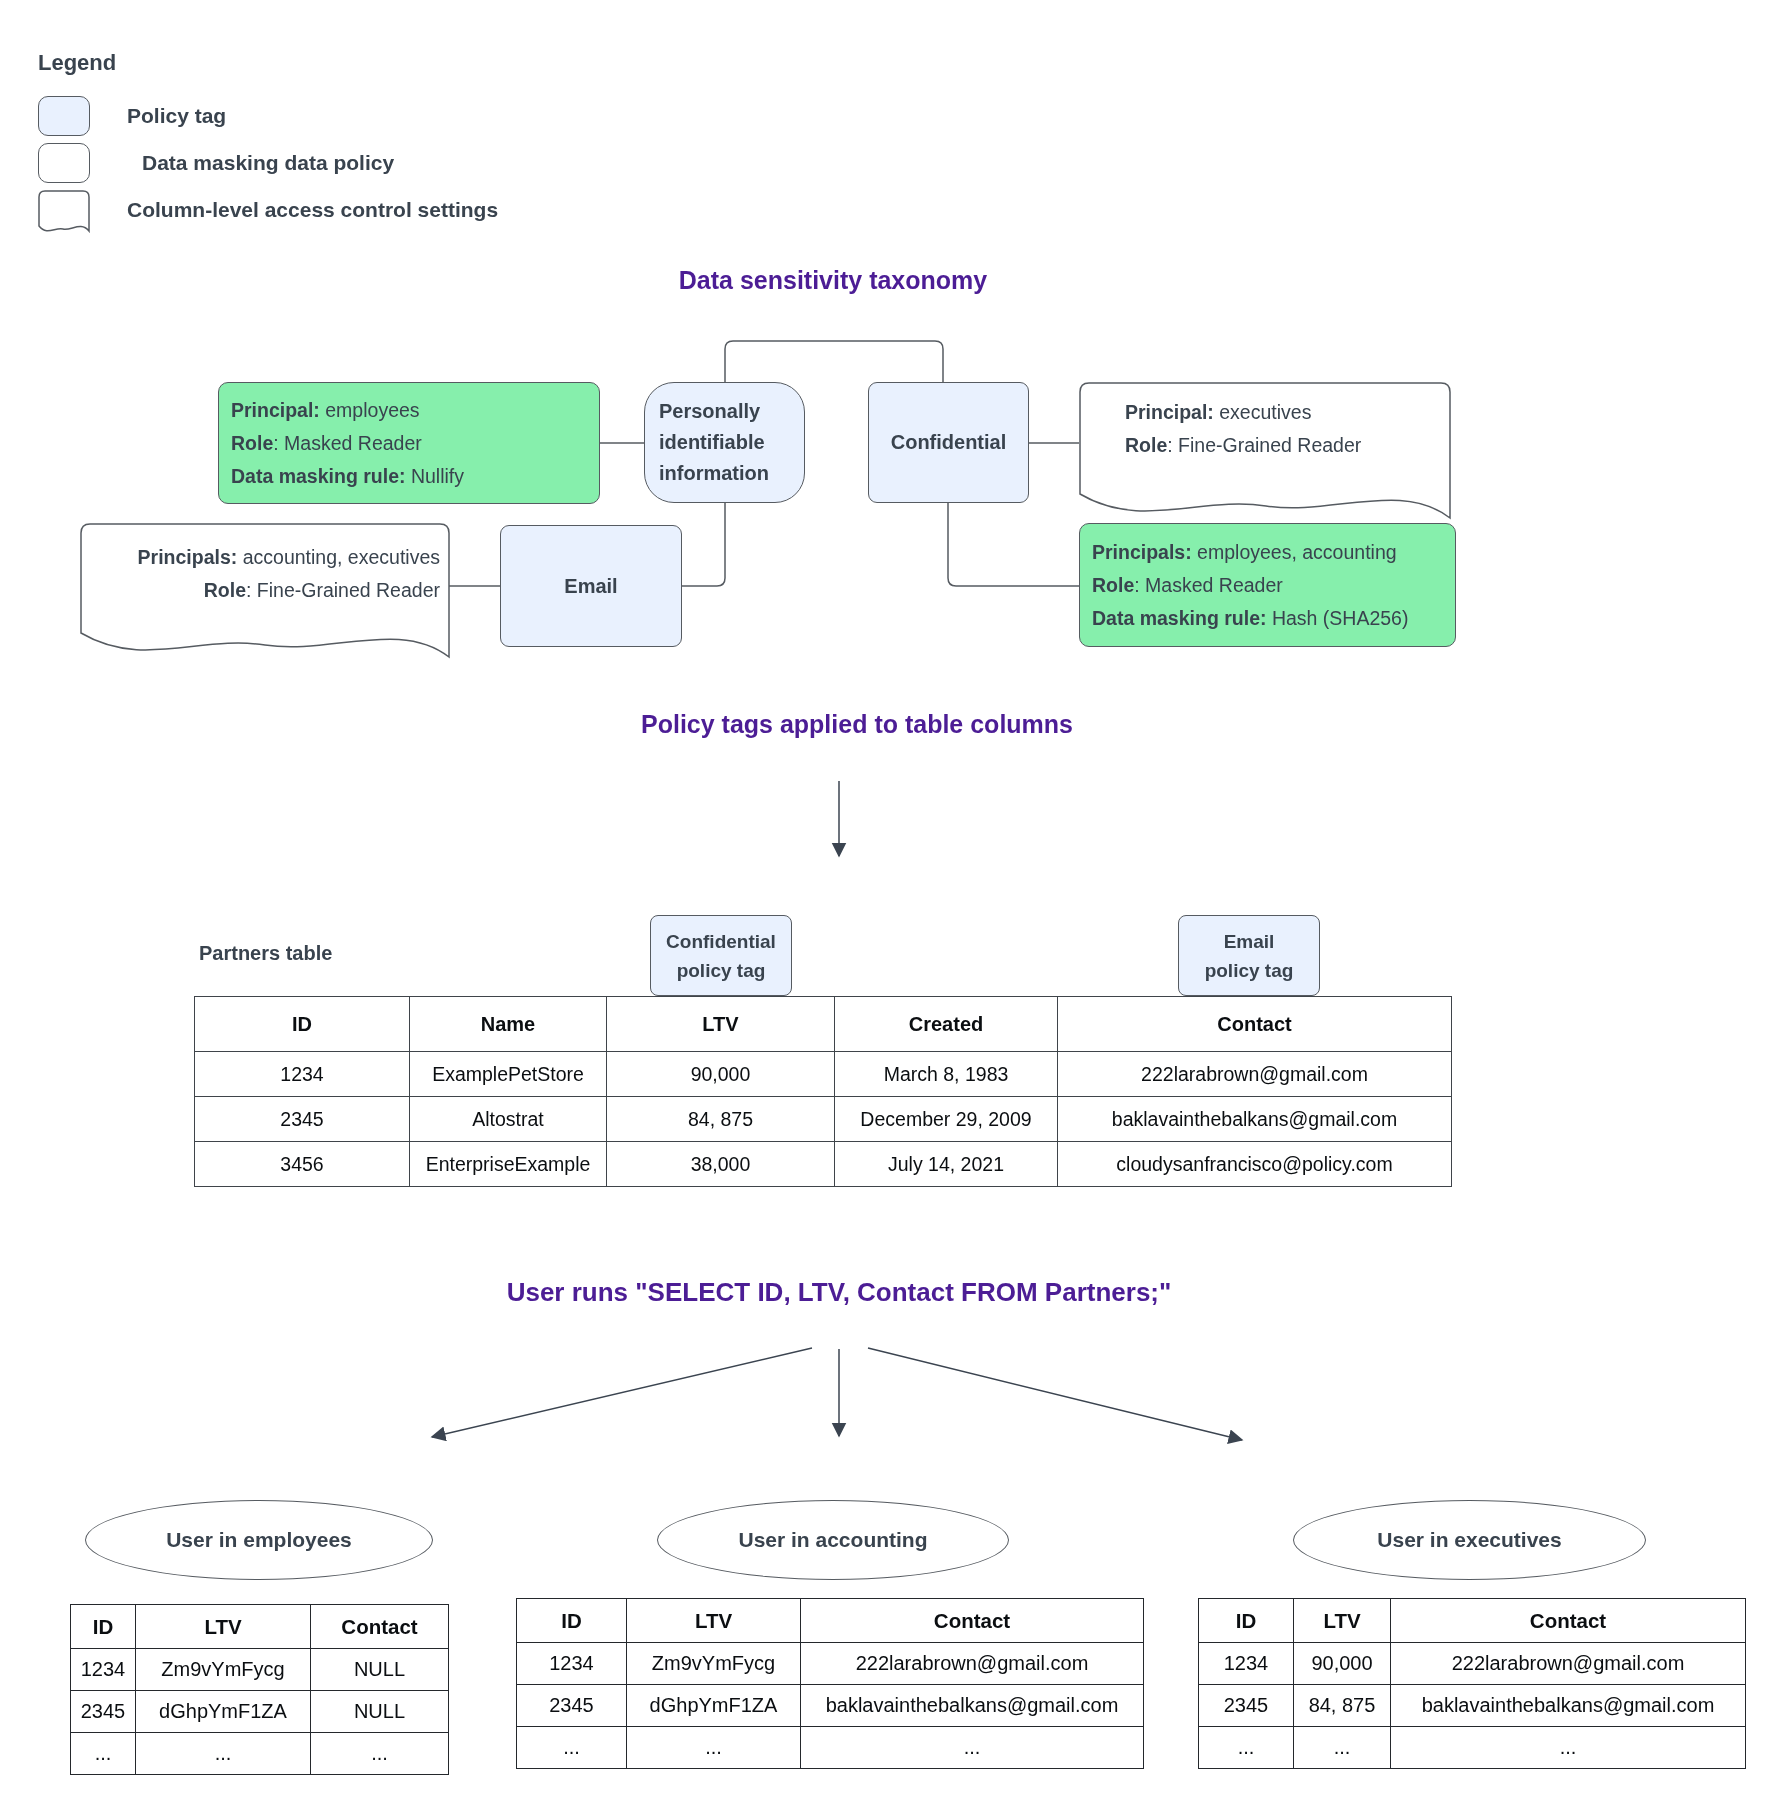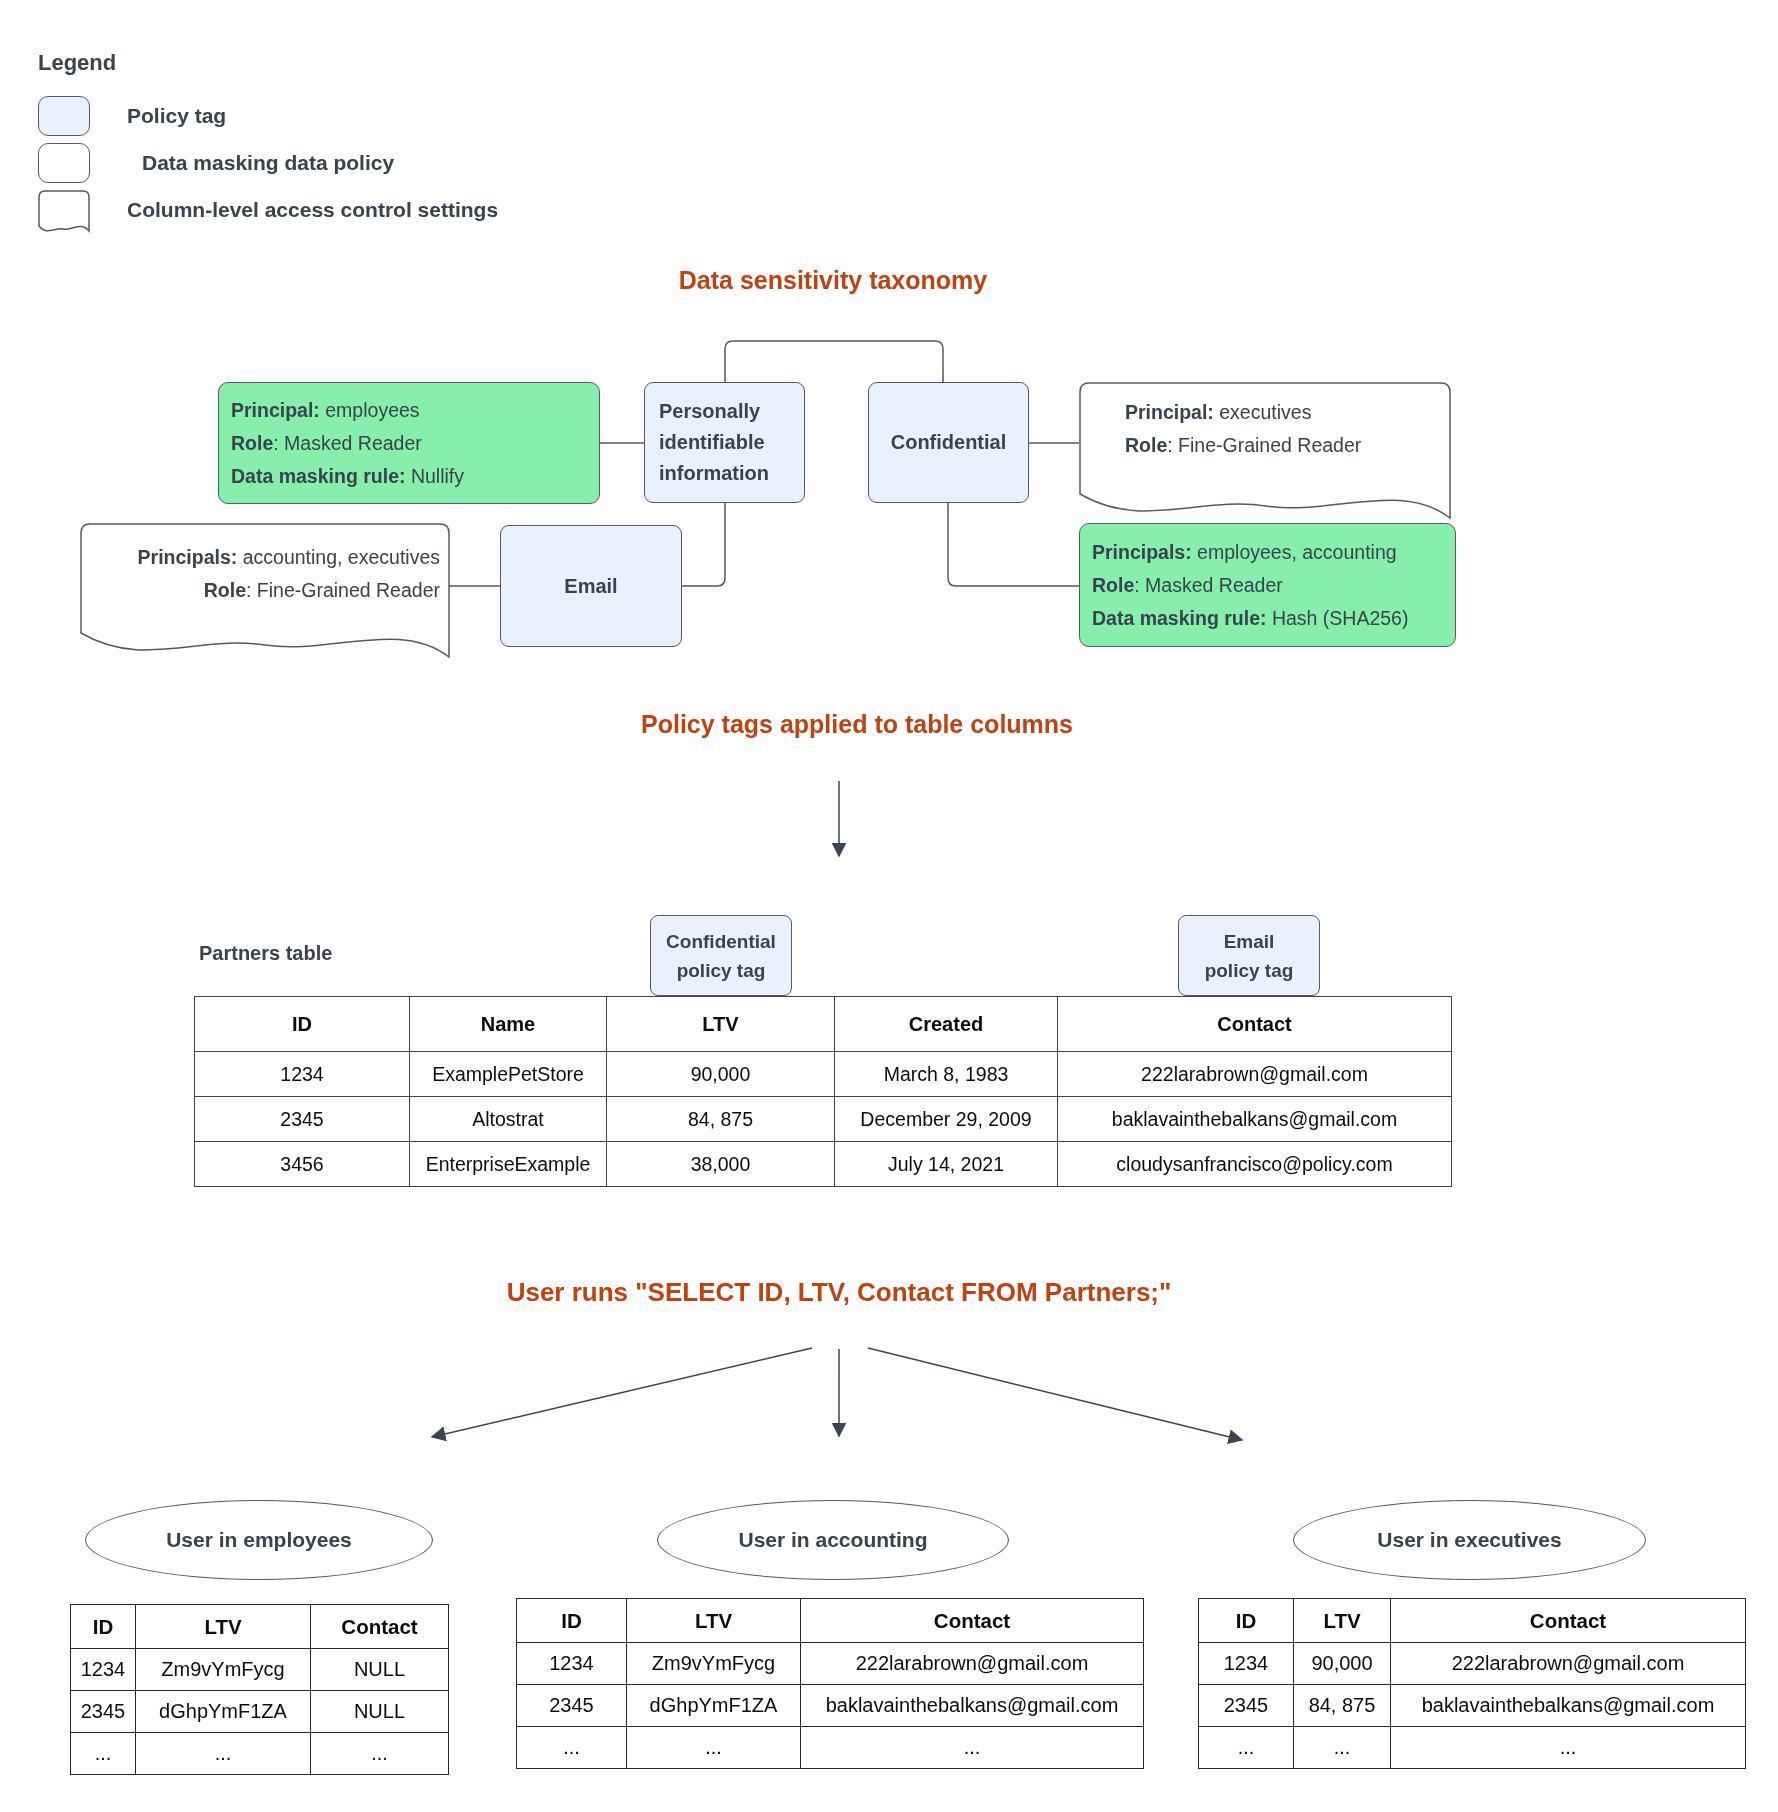--- a/index.html
+++ b/index.html
@@ -7,21 +7,21 @@
     width:1778px;height:1812px;position:relative;overflow:hidden;
     font-family:"Liberation Sans",sans-serif;color:#39434e;
   }
   .abs{position:absolute;box-sizing:border-box;}
   
   .legend-title{font-weight:bold;font-size:22px;}
   .swatch{width:52px;height:40px;border:1.5px solid #565b61;border-radius:10px;background:#fff;}
   .swatch.blue{background:#e9f1fe;}
   .legend-label{font-weight:bold;font-size:21px;line-height:40px;}
   
-  .sec-title{font-weight:bold;font-size:25px;text-align:center;color:#c2410c;}
+  .sec-title{font-weight:bold;font-size:25px;text-align:center;color:#4c1d95;}
   
   .note{
     background:#86efac;border:1.5px solid #565b61;border-radius:10px;
     display:flex;flex-direction:column;justify-content:center;
     padding:4px 12px;font-size:19.5px;line-height:33px;color:#39434e;
   }
   .note b{font-weight:bold;}
   
   .tag{
     background:#e9f1fe;border:1.5px solid #565b61;border-radius:9px;
@@ -92,21 +92,21 @@
 <div class="abs legend-label" style="left:127px;top:190px;">Column-level access control settings</div>
 
 <div class="abs sec-title" style="left:533px;top:266px;width:600px;">Data sensitivity taxonomy</div>
 
 <div class="abs note" style="left:218px;top:382px;width:382px;height:122px;">
   <div><b>Principal:</b><span> employees</span></div>
   <div><b>Role</b><span>: Masked Reader</span></div>
   <div><b>Data masking rule:</b><span> Nullify</span></div>
 </div>
 
-<div class="abs tag leftalign" style="left:644px;top:382px;width:161px;height:121px;">Personally
+<div class="abs tag leftalign" style="left:644px;top:382px;width:161px;height:121px;border-radius:30px;">Personally
 identifiable
 information</div>
 
 <div class="abs tag" style="left:868px;top:382px;width:161px;height:121px;">Confidential</div>
 
 <div class="doc" style="left:1079px;top:382px;width:372px;height:142px;">
   <svg viewBox="0 0 372 142" preserveAspectRatio="none">
     <path d="M1,10 Q1,1 10,1 H362 Q371,1 371,10 V136 C322,98 252,134 187,124 C122,114 62,148 1,112 Z" fill="#fff" stroke="#565b61" stroke-width="1.5"></path>
   </svg>
   <div class="content">

